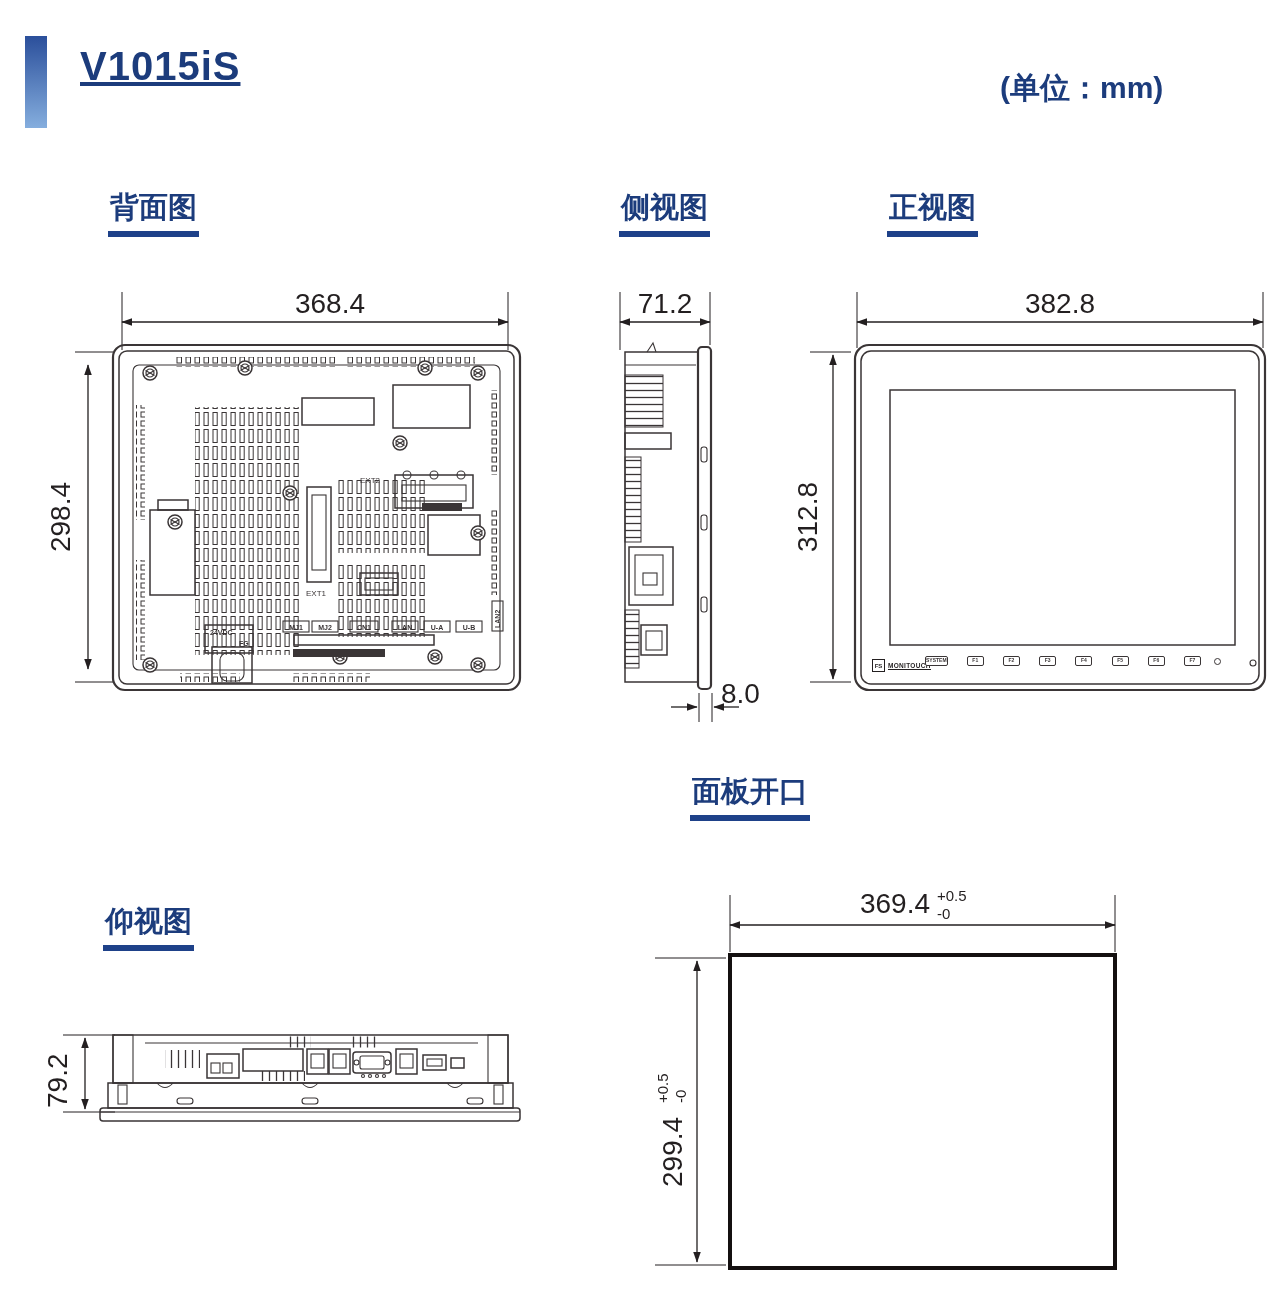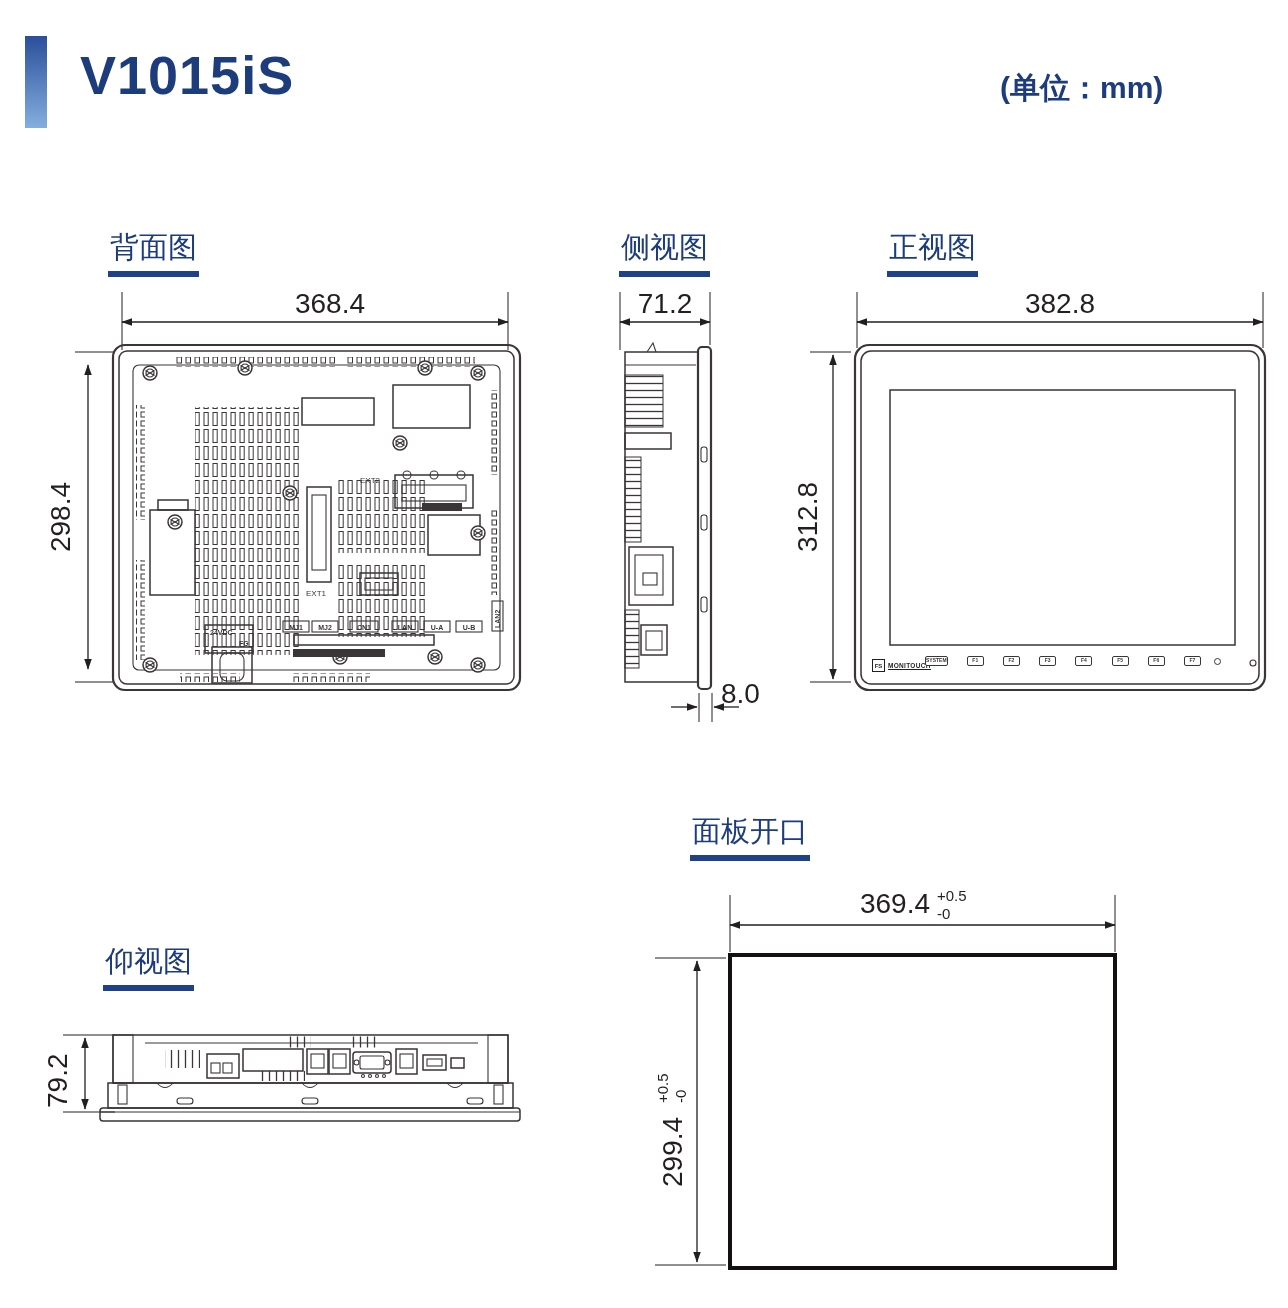--- a/index.html
+++ b/index.html
@@ -2,28 +2,28 @@
 <html><head>
 <meta charset="utf-8">
 <style>
   html,body{margin:0;padding:0;background:#ffffff;}
   body{font-family:"Liberation Sans","DejaVu Sans",sans-serif;}
   #page{position:relative;width:1288px;height:1308px;background:#fff;overflow:hidden;}
 
   
   .accent-bar{position:absolute;left:25px;top:36px;width:22px;height:92px;
     background:linear-gradient(180deg,#2b4f9b 0%,#85aede 100%);}
-  .page-title{position:absolute;left:80px;top:44px;font-size:54px;font-weight:800;
-    color:#1c3c7c;letter-spacing:1px;}
+  .page-title{position:absolute;left:80px;top:44px;font-size:40px;font-weight:800;
+    color:#1c3c7c;letter-spacing:1px;text-decoration:underline;}
   .unit-label{position:absolute;left:1000px;top:68px;width:220px;
     font-size:30px;font-weight:bold;color:#1c3c7c;}
 
   
-  .sec{position:absolute;color:#1c3c7c;font-size:29px;font-weight:normal;line-height:1;
-    padding:0 2px 9px 2px;border-bottom:6px solid #1e4189;margin-top:40px;}
+  .sec{position:absolute;color:#1c3c7c;font-size:29px;font-weight:bold;line-height:1;
+    padding:0 2px 9px 2px;border-bottom:6px solid #1e4189;}
 
   .view{position:absolute;}
 
   
   .ln{fill:none;stroke:#3a3536;stroke-width:1.5;}
   .ln12{fill:none;stroke:#3a3536;stroke-width:1.1;}
   .ln2{fill:none;stroke:#3a3536;stroke-width:2.2;}
   .fill{fill:#3a3536;stroke:none;}
   .thin{stroke:#231f20;stroke-width:1;fill:none;}
   .dim{stroke:#231f20;stroke-width:1.3;fill:none;}

